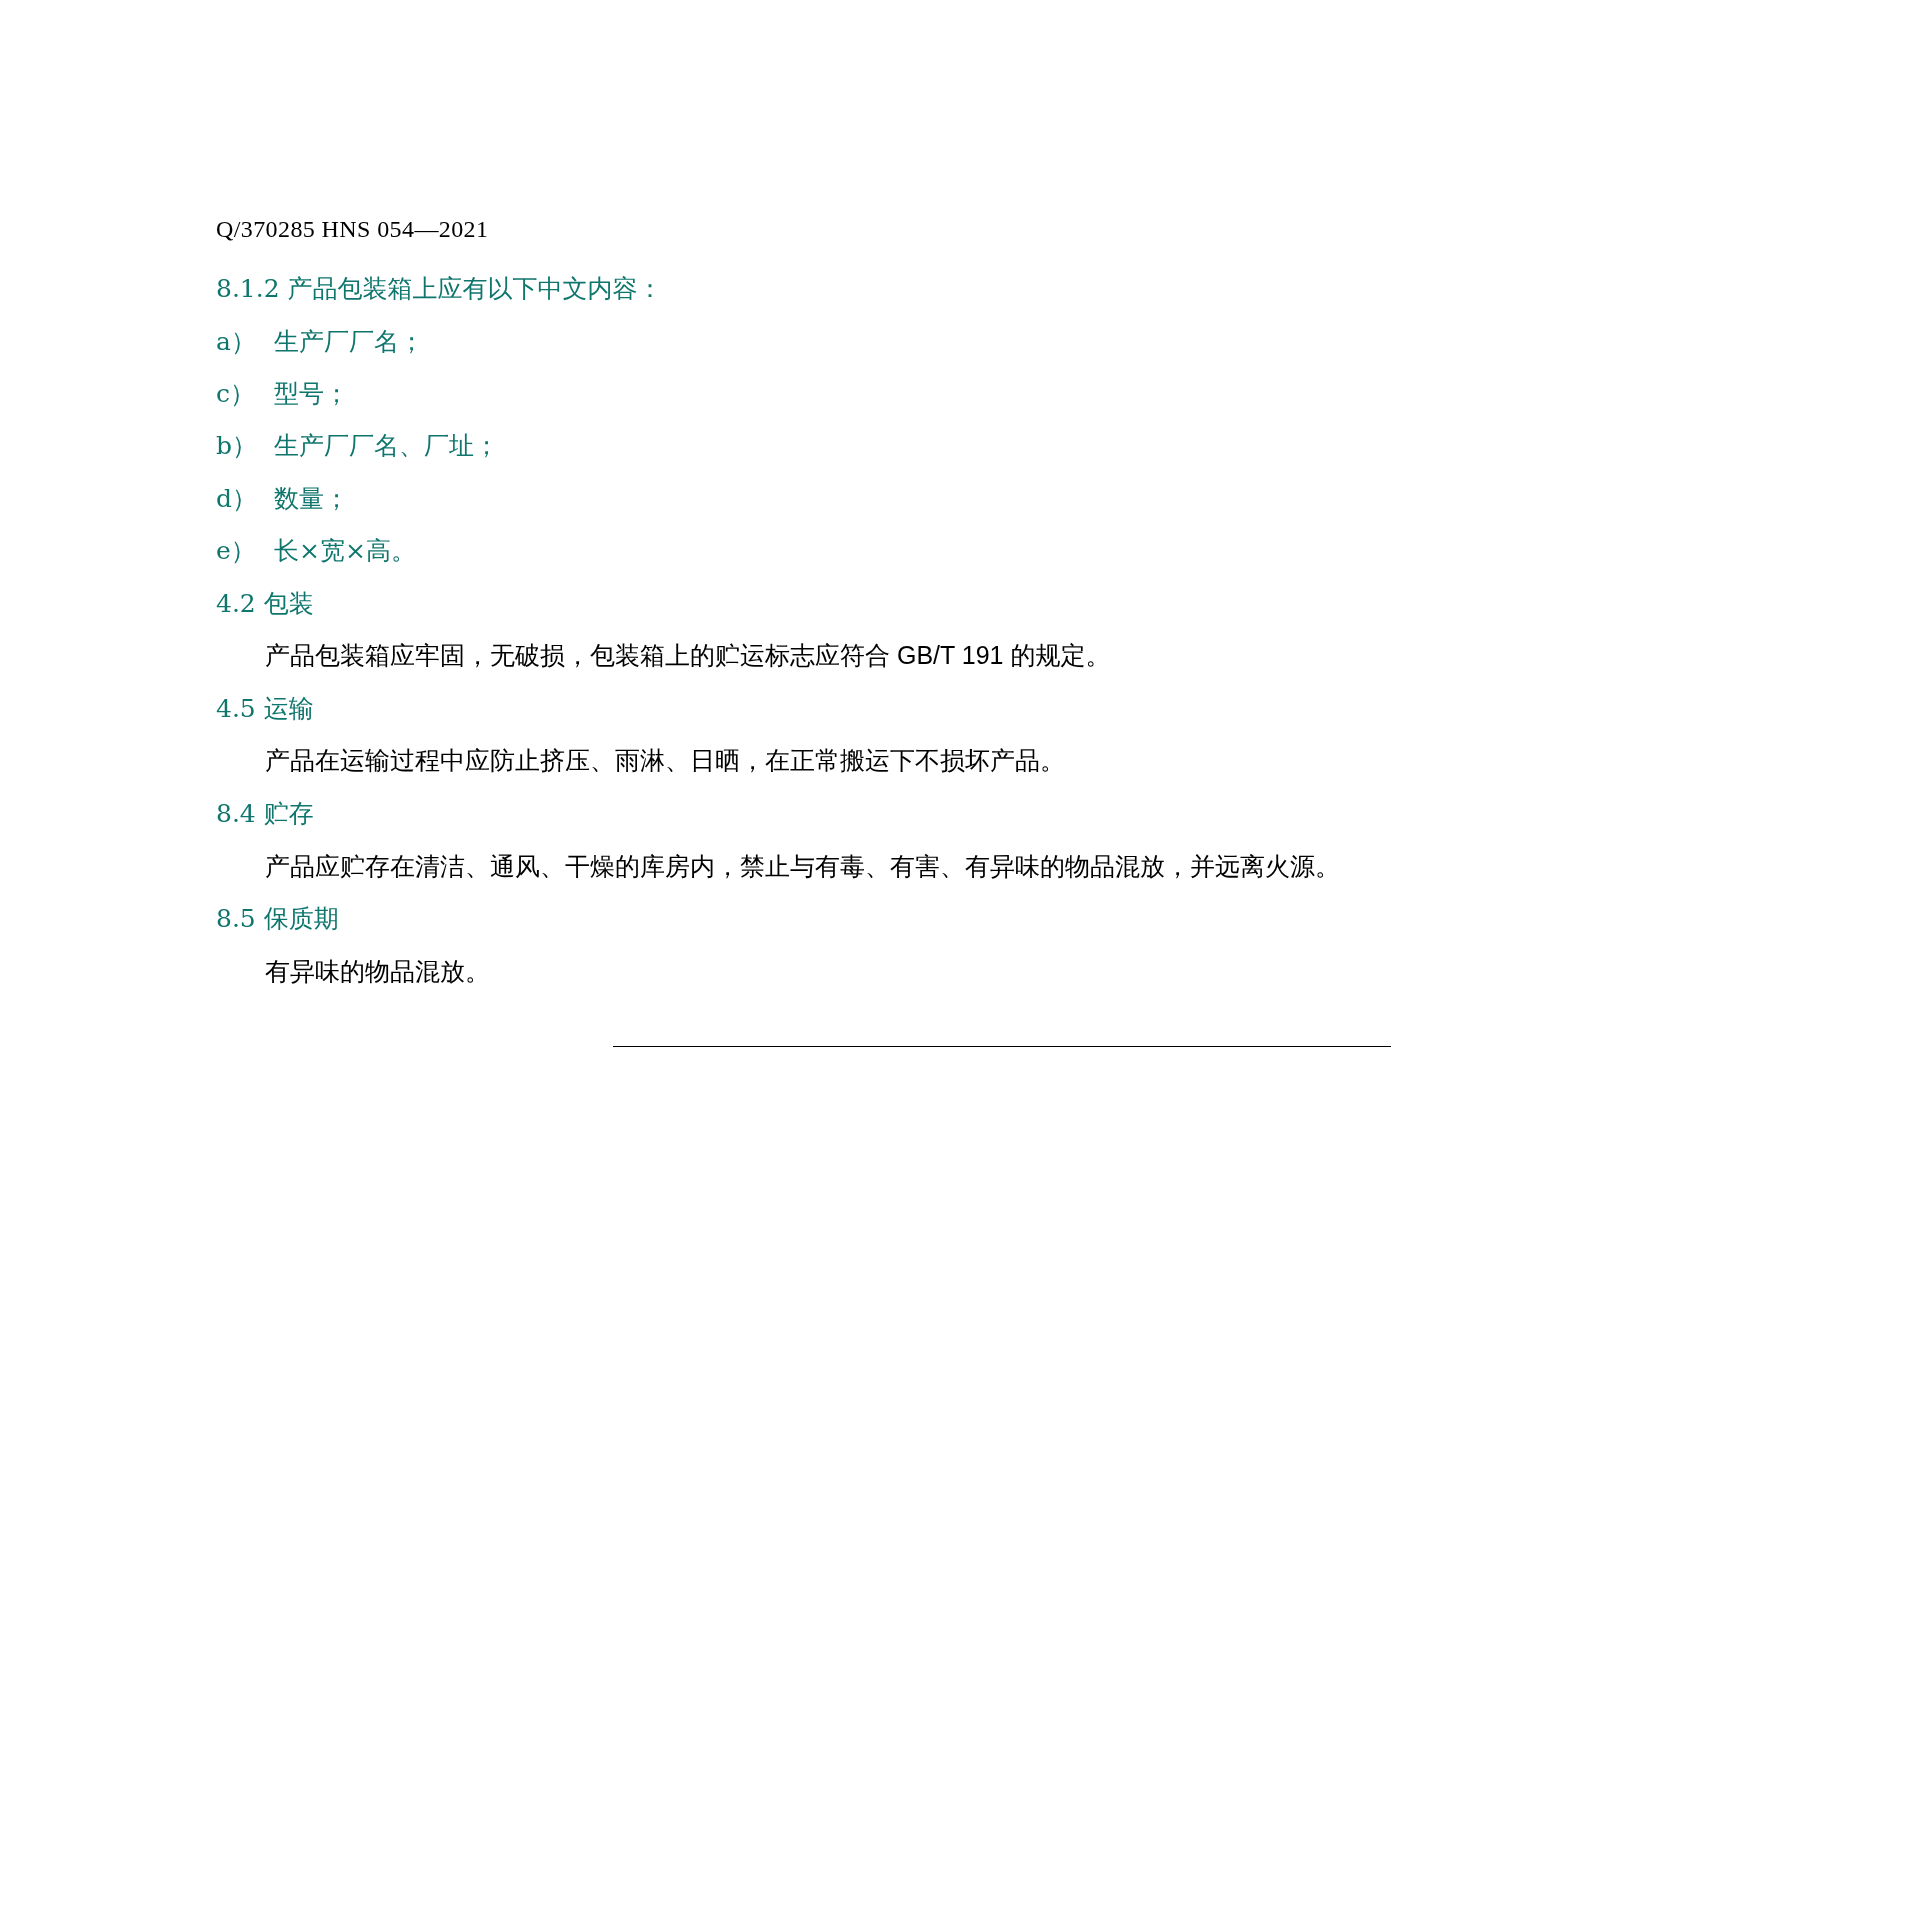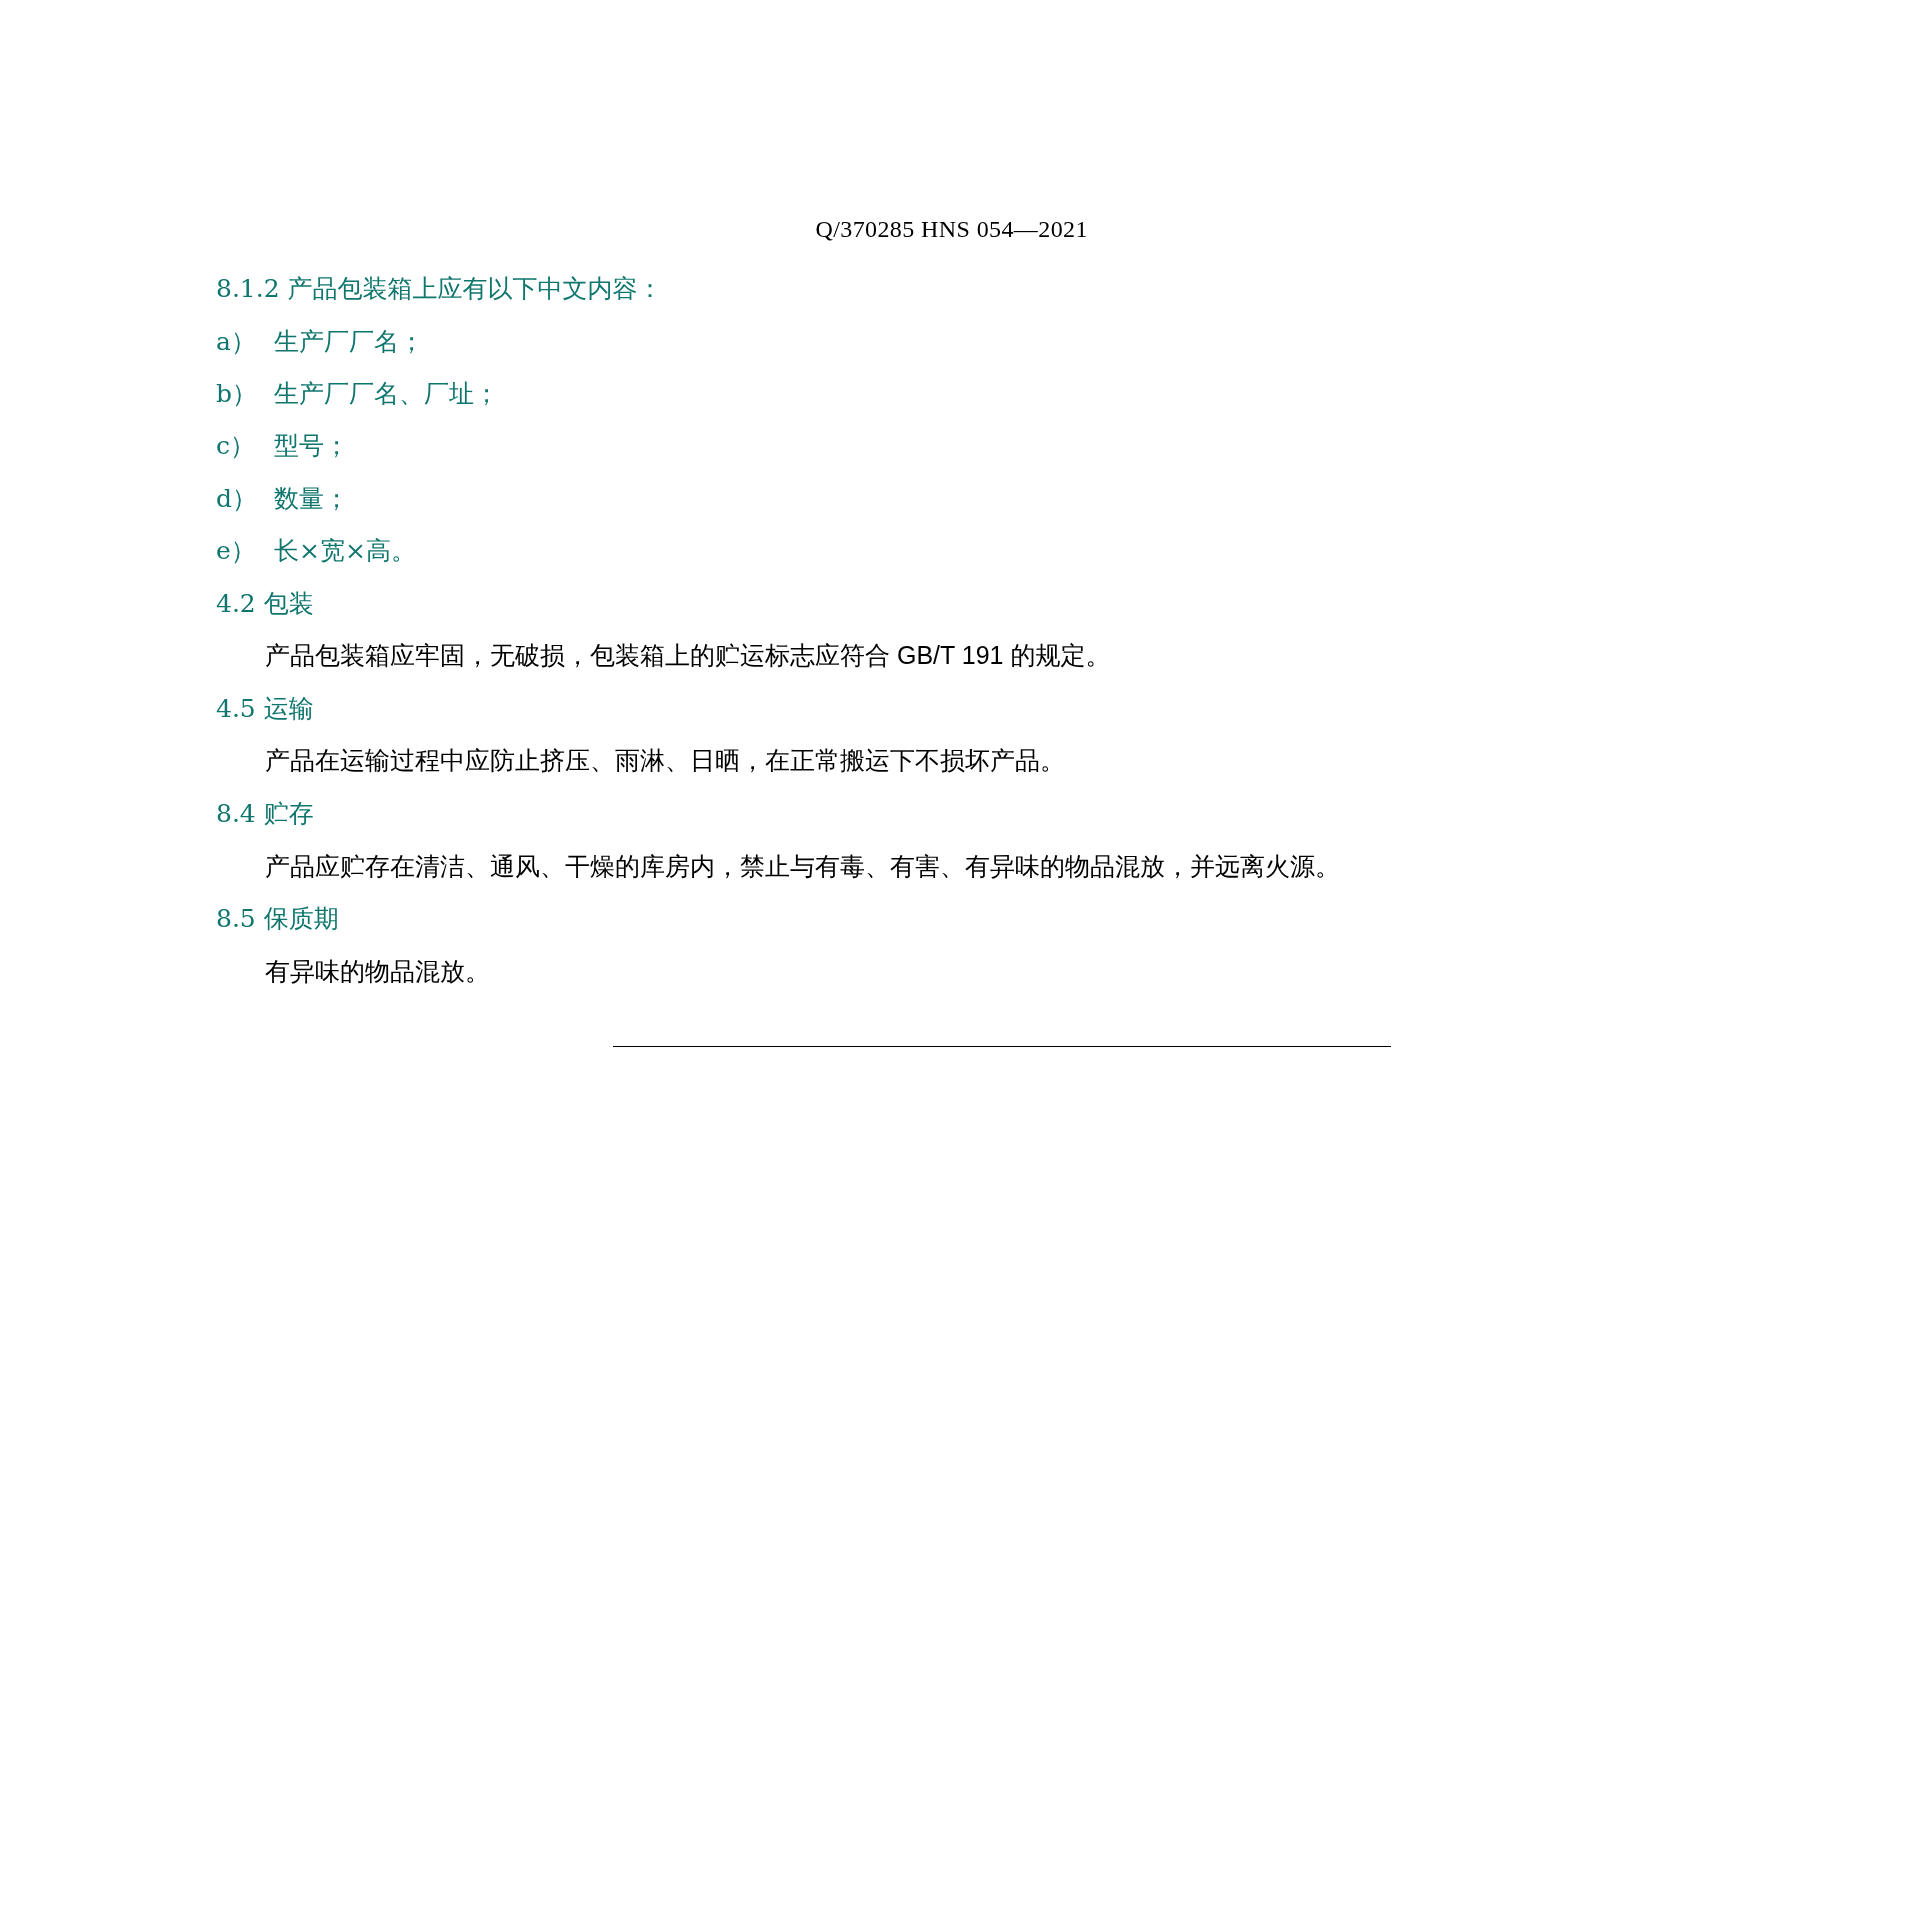--- a/index.html
+++ b/index.html
@@ -19,21 +19,21 @@
     box-sizing: border-box;
     overflow: hidden;
   }
   .content {
     position: absolute;
     left: 216px;
     top: 216px;
     width: 1479px;
   }
   .header-line {
-    text-align: center;
+    text-align: left;
     font-family: "Liberation Serif", serif;
     font-size: 24px;
     letter-spacing: 0.4px;
     color: #000;
     padding-right: 7.7px;
     margin-bottom: 22.3px;
     white-space: pre;
   }
   .para {
     font-family: "DejaVu Serif", "Liberation Serif", serif;
@@ -80,23 +80,23 @@
 <div class="page">
 
   <div class="content">
 
     <div class="header-line">Q/370285 HNS 054—2021</div>
 
     <p class="para clause">8.1.2 产品包装箱上应有以下中文内容：</p>
 
     <p class="para list-item"><span class="marker">a）</span><span>生产厂厂名；</span></p>
 
+    <p class="para list-item"><span class="marker">c）</span><span>型号；</span></p>
+
     <p class="para list-item"><span class="marker">b）</span><span>生产厂厂名、厂址；</span></p>
-
-    <p class="para list-item"><span class="marker">c）</span><span>型号；</span></p>
 
     <p class="para list-item"><span class="marker">d）</span><span>数量；</span></p>
 
     <p class="para list-item"><span class="marker">e）</span><span>长×宽×高。</span></p>
 
     <p class="para clause">4.2 包装</p>
 
     <p class="body-block">产品包装箱应牢固，无破损，包装箱上的贮运标志应符合 GB/T 191 的规定。</p>
 
     <p class="para clause">4.5 运输</p>

